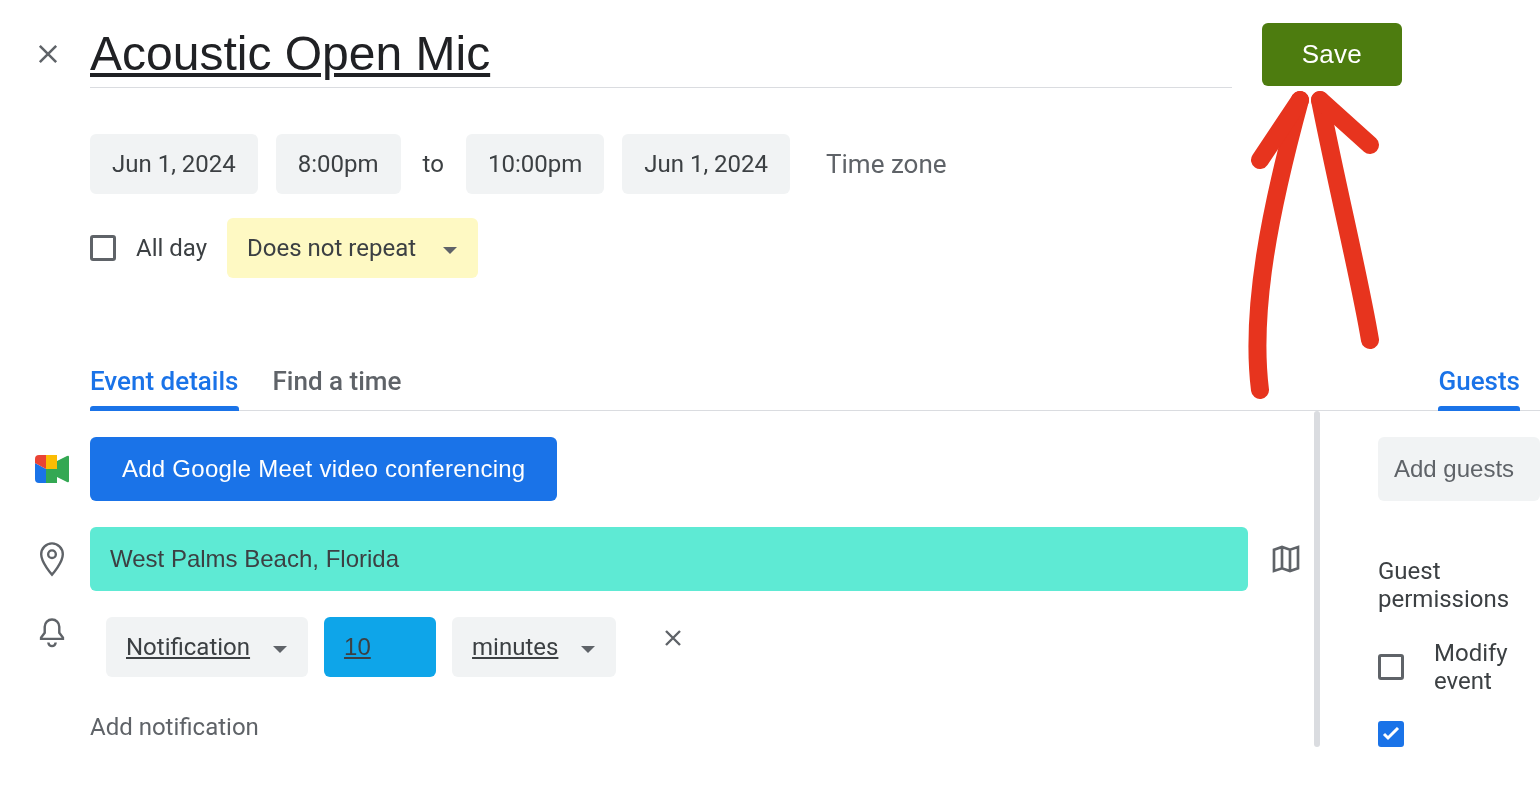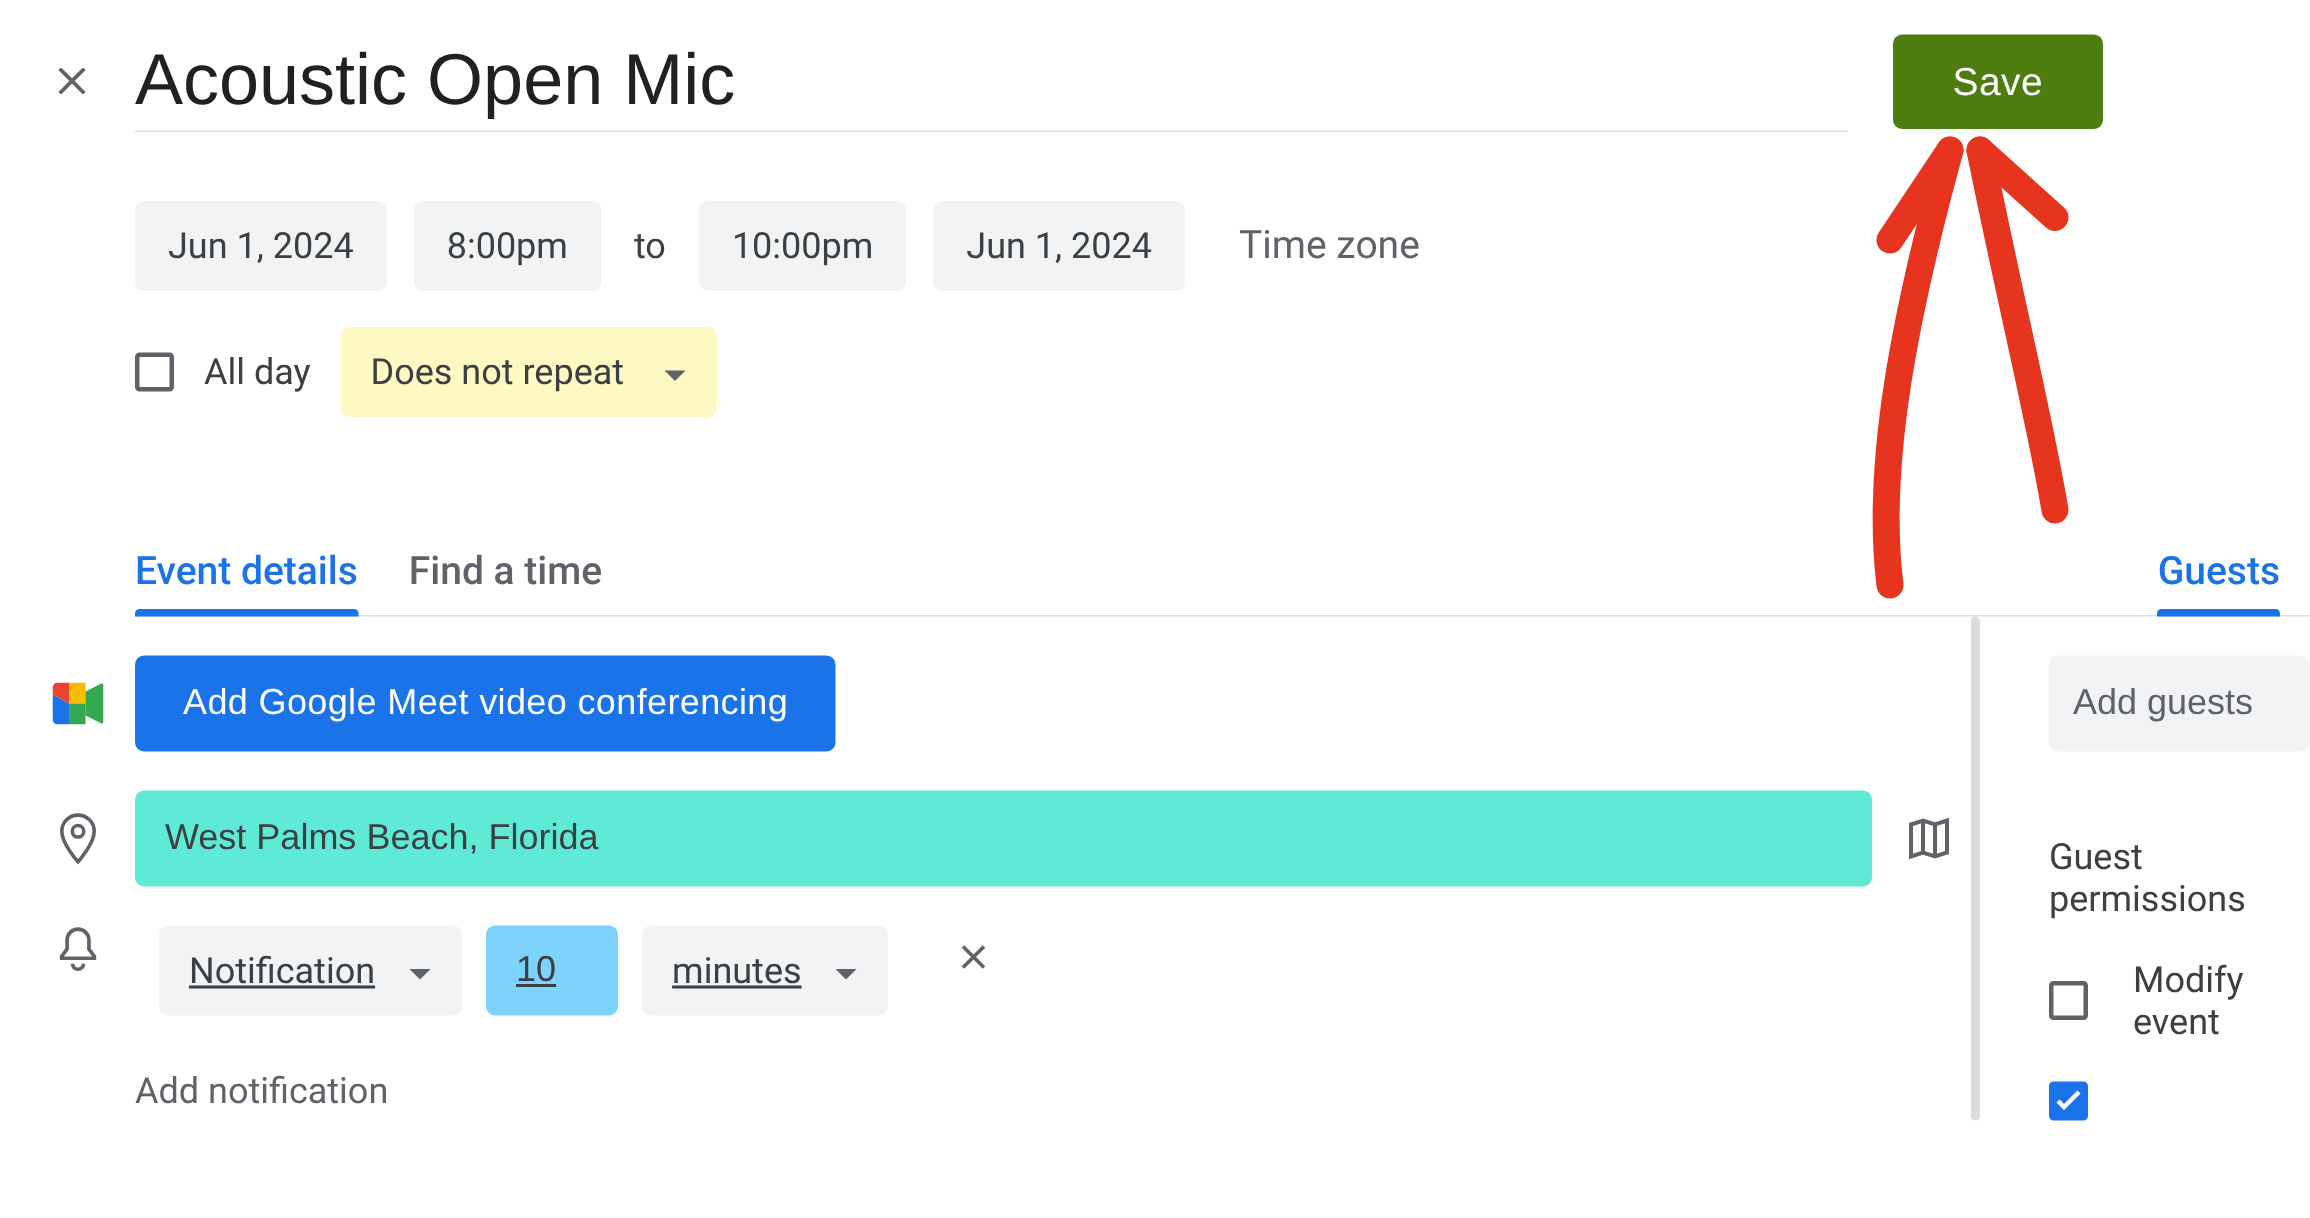--- a/index.html
+++ b/index.html
@@ -37,20 +37,21 @@
   .title-input {
     width: 100%;
     border: none;
     outline: none;
     font-size: 48px;
     font-weight: 400;
     color: #202124;
     padding: 6px 0;
     border-bottom: 1px solid #dadce0;
     background: transparent;
+    text-decoration: underline;
   }
   .save-btn {
     background: #4d7c0f;
     color: #fff;
     border: none;
     font-size: 26px;
     font-weight: 500;
     padding: 16px 40px;
     border-radius: 6px;
     cursor: pointer;
@@ -190,21 +191,21 @@
     position:absolute;
     right:0;
     top:0;
     bottom:0;
     width:6px;
     background:#dadce0;
     border-radius:3px;
   }
   .right-col {
     flex: 1;
-    padding-left: 46px;
+    padding-left: 58px;
   }
   .detail-row {
     display: flex;
     align-items: center;
     margin-top: 26px;
   }
   .icon-col {
     width: 76px;
     margin-left: -76px;
     display: flex;
@@ -256,24 +257,24 @@
     border-radius: 6px;
     padding: 16px 20px;
     font-size: 24px;
     color: #3c4043;
     cursor: pointer;
     display: inline-flex;
     align-items: center;
     gap: 22px;
   }
   .notif-num {
-    background: #7dd3fc;
+    background: #0ea5e9;
     border: none;
     outline: none;
-    width: 88px;
+    width: 112px;
     font-size: 24px;
     padding: 16px 20px;
     border-radius: 6px;
     color: #3c4043;
   }
   .remove-notif {
     width: 42px;
     height: 42px;
     display: flex;
     align-items: center;

